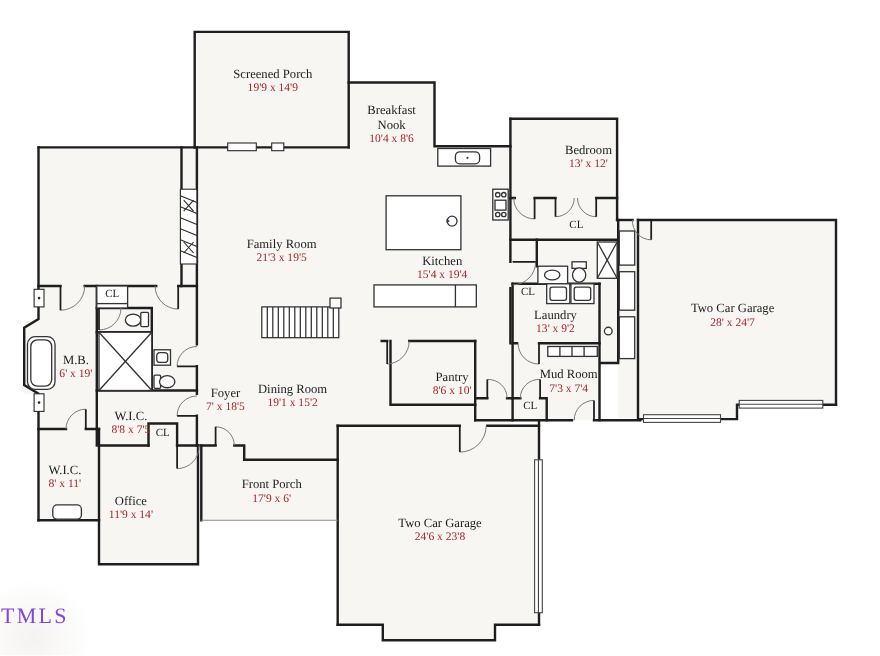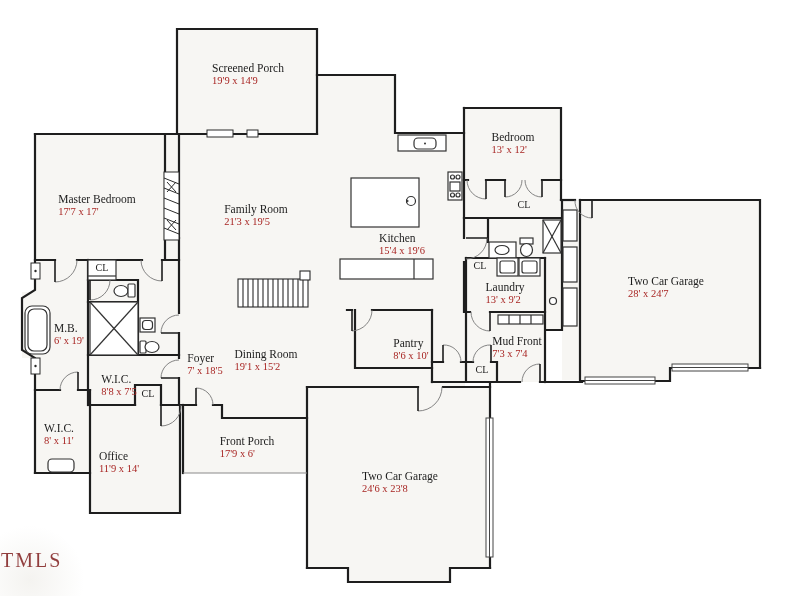--- a/index.html
+++ b/index.html
@@ -1,25 +1,25 @@
 <!DOCTYPE html>
 <html><head>
 <meta charset="utf-8">
 <style>
   html,body{margin:0;padding:0;background:#fff;}
   #plan{position:relative;width:800px;height:596px;background:#ffffff;overflow:hidden;
         font-family:"Liberation Serif", serif;}
   #plan svg{position:absolute;left:0;top:0;}
-  .room-label{position:absolute;transform:translateX(-50%);text-align:left;line-height:1.15;
+  .room-label{position:absolute;transform:translateX(-50%);text-align:center;line-height:1.15;
               white-space:nowrap;}
   .room-label .rname{font-size:11.5px;color:#1c1c1c;}
   .room-label .rdim{font-size:10.5px;color:#a82523;}
   .room-label.wrap{white-space:normal;width:66px;}
   .cl-label{position:absolute;transform:translateX(-50%);font-size:10px;color:#1c1c1c;}
-  #watermark{position:absolute;left:1px;top:549px;font-size:20px;color:#7f1d1d;
+  #watermark{position:absolute;left:1px;top:549px;font-size:20px;color:#6d28d9;
              letter-spacing:2px;opacity:.85;}
   #watermark-glow{position:absolute;left:-25px;top:525px;width:110px;height:110px;border-radius:50%;
              background:radial-gradient(circle,#f4f3f0 0%, rgba(255,255,255,0) 70%);}
 </style>
 </head>
 <body>
 
 <div id="plan">
 
   <div id="watermark-glow"></div>
@@ -215,50 +215,50 @@
       </g>
     </g>
 
     <line x1="183" y1="473" x2="307" y2="473" stroke="#8a8a8a" stroke-width="1"></line>
   </svg>
 
   <div class="room-label" style="left:248px;top:62px">
     <div class="rname">Screened Porch</div>
       <div class="rdim">19'9 x 14'9</div>
   </div>
-  <div class="room-label" style="left:513px;top:131px">
+  <div class="room-label wrap" style="left:356px;top:95px">
+    <div class="rname">Breakfast Nook</div>
+      <div class="rdim">10'4 x 8'6</div>
+  </div>
+  <div class="room-label" style="left:535px;top:131px">
     <div class="rname">Bedroom</div>
       <div class="rdim">13' x 12'</div>
   </div>
-  <div class="room-label" style="left:97px;top:193px">
-    <div class="rname">Master Bedroom</div>
-      <div class="rdim">17'7 x 17'</div>
-  </div>
-  <div class="room-label" style="left:256px;top:203px">
+  <div class="room-label" style="left:256px;top:216px">
     <div class="rname">Family Room</div>
       <div class="rdim">21'3 x 19'5</div>
   </div>
   <div class="room-label" style="left:402px;top:232px">
     <div class="rname">Kitchen</div>
-      <div class="rdim">15'4 x 19'6</div>
+      <div class="rdim">15'4 x 19'4</div>
   </div>
   <div class="room-label" style="left:666px;top:275px">
     <div class="rname">Two Car Garage</div>
       <div class="rdim">28' x 24'7</div>
   </div>
   <div class="room-label" style="left:505px;top:281px">
     <div class="rname">Laundry</div>
       <div class="rdim">13' x 9'2</div>
   </div>
   <div class="room-label" style="left:69px;top:322px">
     <div class="rname">M.B.</div>
       <div class="rdim">6' x 19'</div>
   </div>
   <div class="room-label" style="left:517px;top:335px">
-    <div class="rname">Mud Front</div>
+    <div class="rname">Mud Room</div>
       <div class="rdim">7'3 x 7'4</div>
   </div>
   <div class="room-label" style="left:411px;top:337px">
     <div class="rname">Pantry</div>
       <div class="rdim">8'6 x 10'</div>
   </div>
   <div class="room-label" style="left:205px;top:352px">
     <div class="rname">Foyer</div>
       <div class="rdim">7' x 18'5</div>
   </div>

